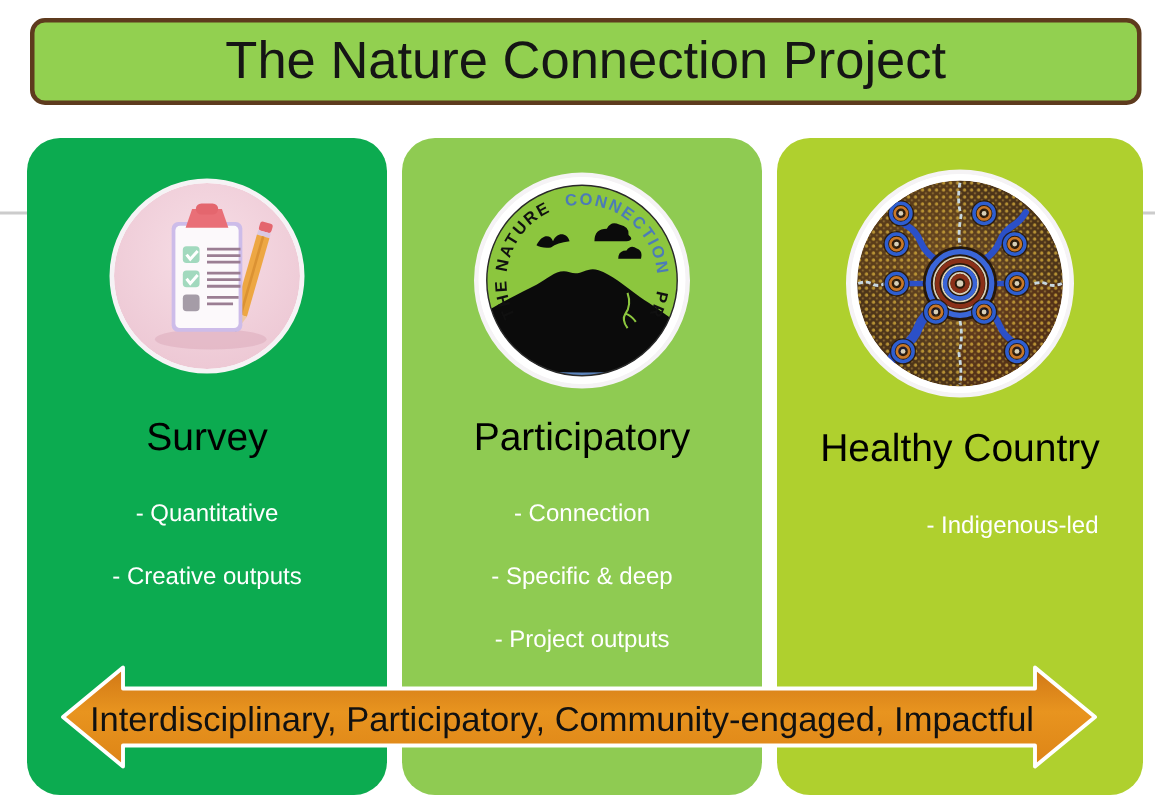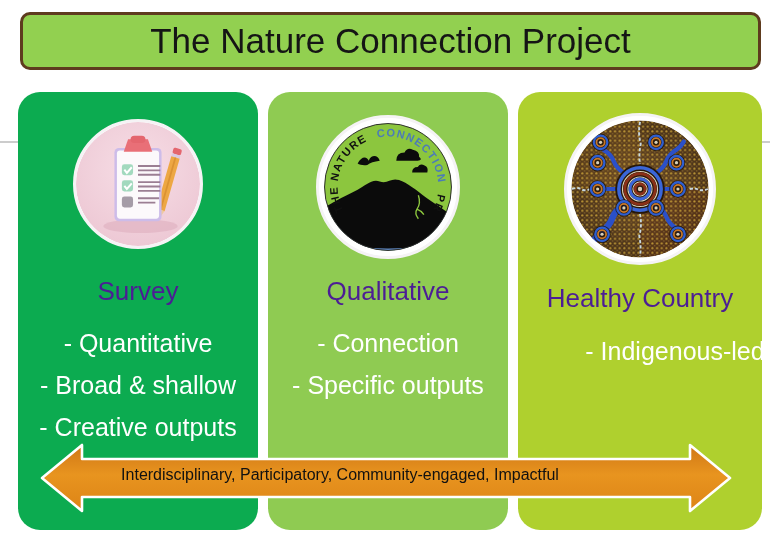--- a/index.html
+++ b/index.html
@@ -33,36 +33,36 @@
     position:absolute;left:50%;transform:translateX(-50%);
     border-radius:50%;overflow:hidden;border:3px solid #F5F3F5;
     background:#fff;
   }
   .col1 .circle{top:27px;width:124px;height:124px;}
   .col2 .circle{top:23px;width:138px;height:138px;}
   .col3 .circle{top:21px;width:146px;height:146px;}
   .circle svg{display:block;width:100%;height:100%;}
 
   .col-title{
-    position:absolute;width:100%;text-align:center;color:#4c1d95;
+    position:absolute;width:100%;text-align:center;color:#000000;
     font-size:26px;white-space:nowrap;
   }
   .col1 .col-title,.col2 .col-title{top:184px;}
   .col3 .col-title{top:191px;}
 
   .bullets{position:absolute;width:100%;text-align:center;color:#ffffff;}
   .col1 .bullets,.col2 .bullets{top:230px;}
   .col3 .bullets{top:238px;margin-left:35px;}
-  .bullet{display:block;font-size:25px;line-height:42px;white-space:nowrap;}
+  .bullet{display:block;font-size:16px;line-height:42px;white-space:nowrap;}
 
   
   .arrow-svg{position:absolute;left:28px;top:438px;width:712px;height:82px;}
   .arrow-label{
     position:absolute;left:60px;top:466px;width:560px;text-align:center;
-    font-size:16px;color:var(--arrow_text,#111111);white-space:nowrap;
+    font-size:23px;color:var(--arrow_text,#111111);white-space:nowrap;
   }
 </style>
 </head>
 <body>
 
 <div class="slide">
 
   <div class="title-bar">
     <div class="title">The Nature Connection Project</div>
   </div>
@@ -116,21 +116,20 @@
               <line x1="50" y1="55.5" x2="68" y2="55.5"></line>
             <line x1="50" y1="61.5" x2="67" y2="61.5"></line>
               <line x1="50" y1="65" x2="64" y2="65"></line>
           </g>
         </g>
       </svg>
     </div>
     <div class="col-title">Survey</div>
     <div class="bullets">
       <span class="bullet">- Quantitative</span>
-      <span class="bullet">- Broad &amp; shallow</span>
       <span class="bullet">- Creative outputs</span>
     </div>
   </div>
 
   <div class="col col2">
     <div class="circle">
       <svg viewBox="0 0 100 100">
         <defs>
           <clipPath id="cp2">
               <circle cx="50" cy="50" r="46"></circle>
@@ -154,24 +153,25 @@
         <circle cx="50" cy="50" r="46" fill="none" stroke="#2A2A2A" stroke-width="0.7"></circle>
         <text font-size="8" letter-spacing="0.9" font-family="Liberation Sans, sans-serif" font-weight="bold">
           <textPath href="#arcpath" startOffset="1">
             <tspan fill="#101010">THE NATURE</tspan>
             <tspan dx="4" fill="#4C7BB8">CONNECTION</tspan>
             <tspan dx="4" fill="#101010">PROJECT</tspan>
           </textPath>
         </text>
       </svg>
     </div>
-    <div class="col-title">Qualitative</div>
+    <div class="col-title">Participatory</div>
     <div class="bullets">
       <span class="bullet">- Connection</span>
-      <span class="bullet">- Specific outputs</span>
+      <span class="bullet">- Specific &amp; deep</span>
+      <span class="bullet">- Project outputs</span>
     </div>
   </div>
 
   <div class="col col3">
     <div class="circle">
       <svg viewBox="0 0 100 100">
         <defs>
           <clipPath id="cp3">
               <circle cx="50" cy="50" r="47"></circle>
             </clipPath>

